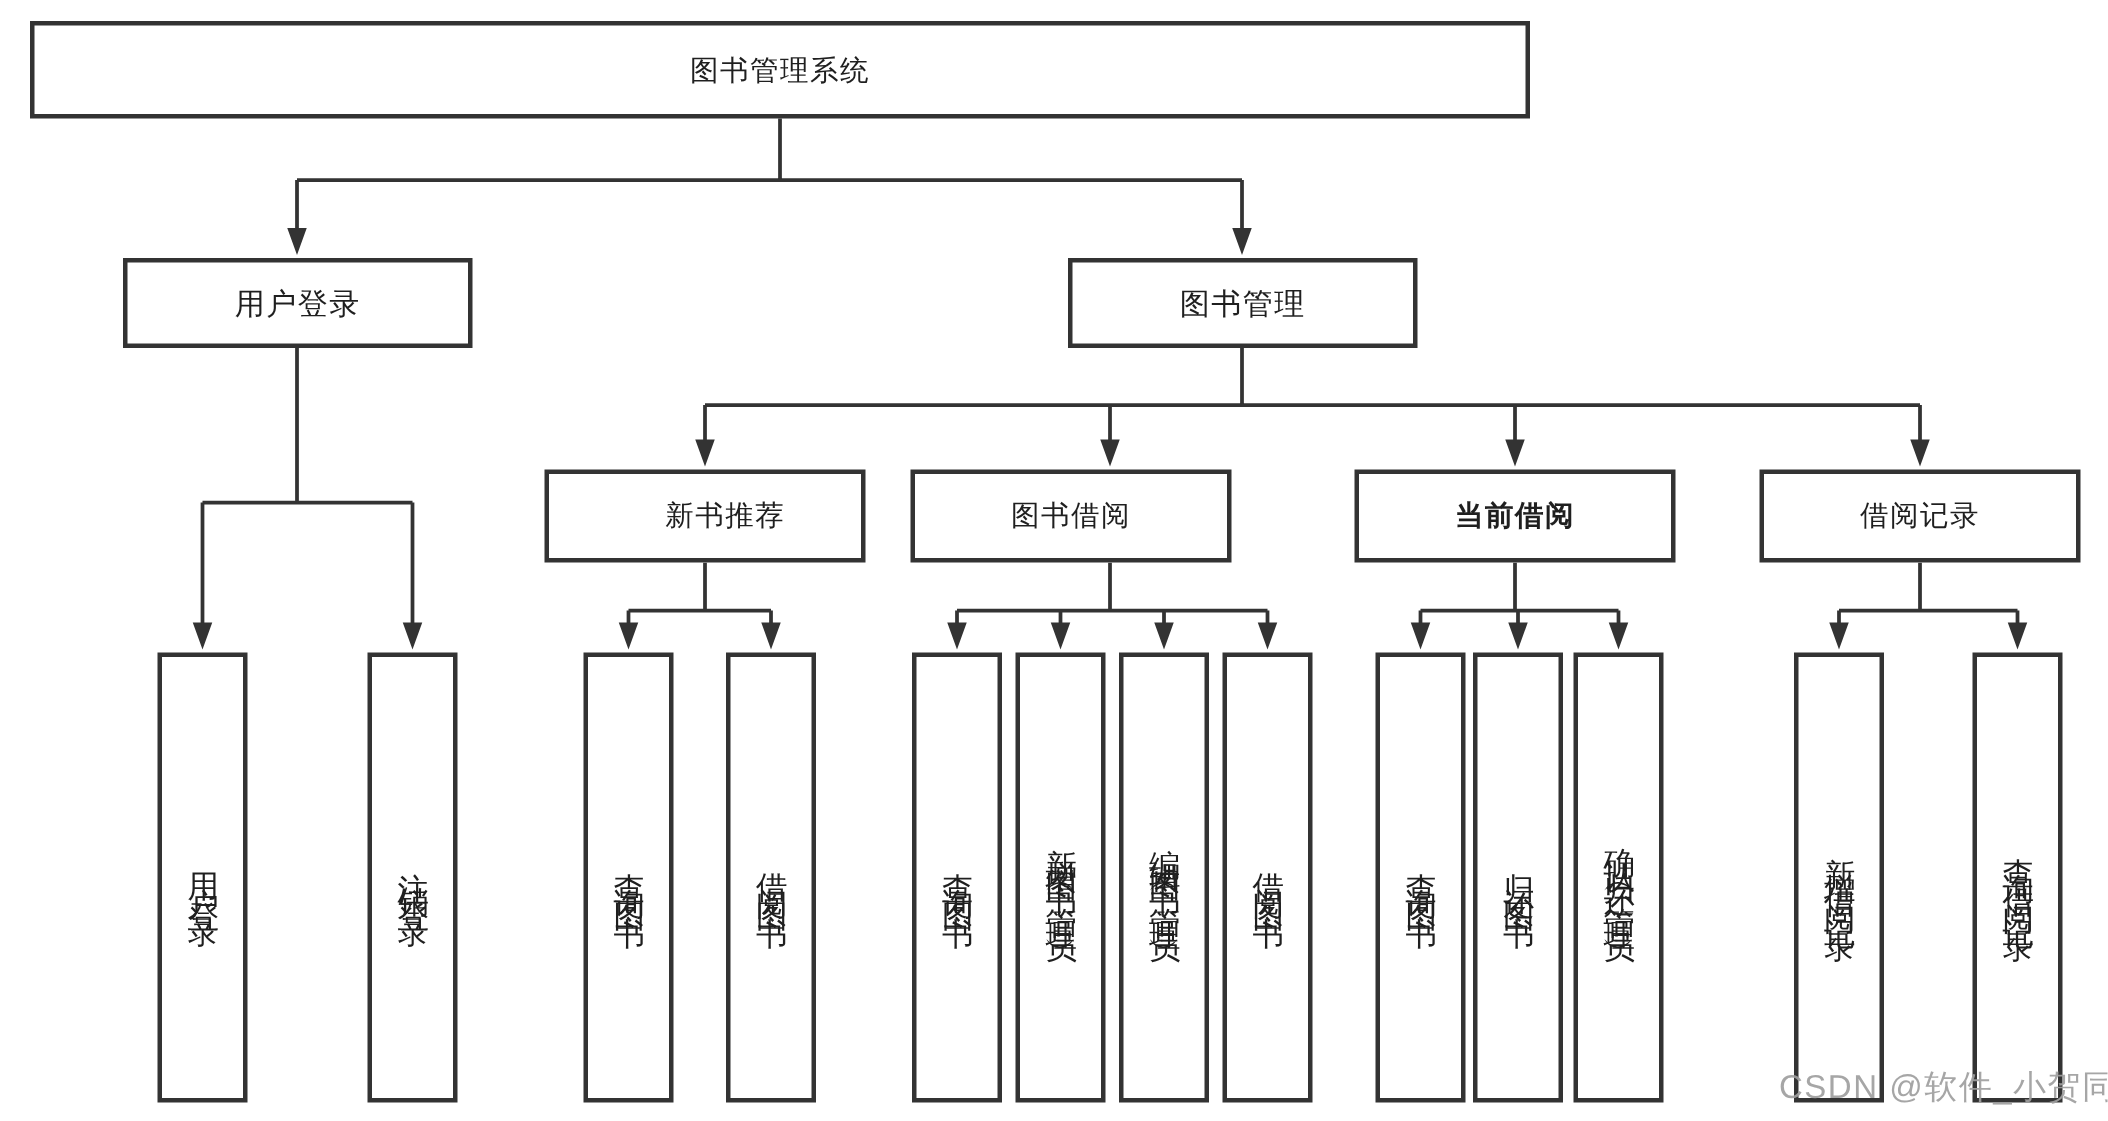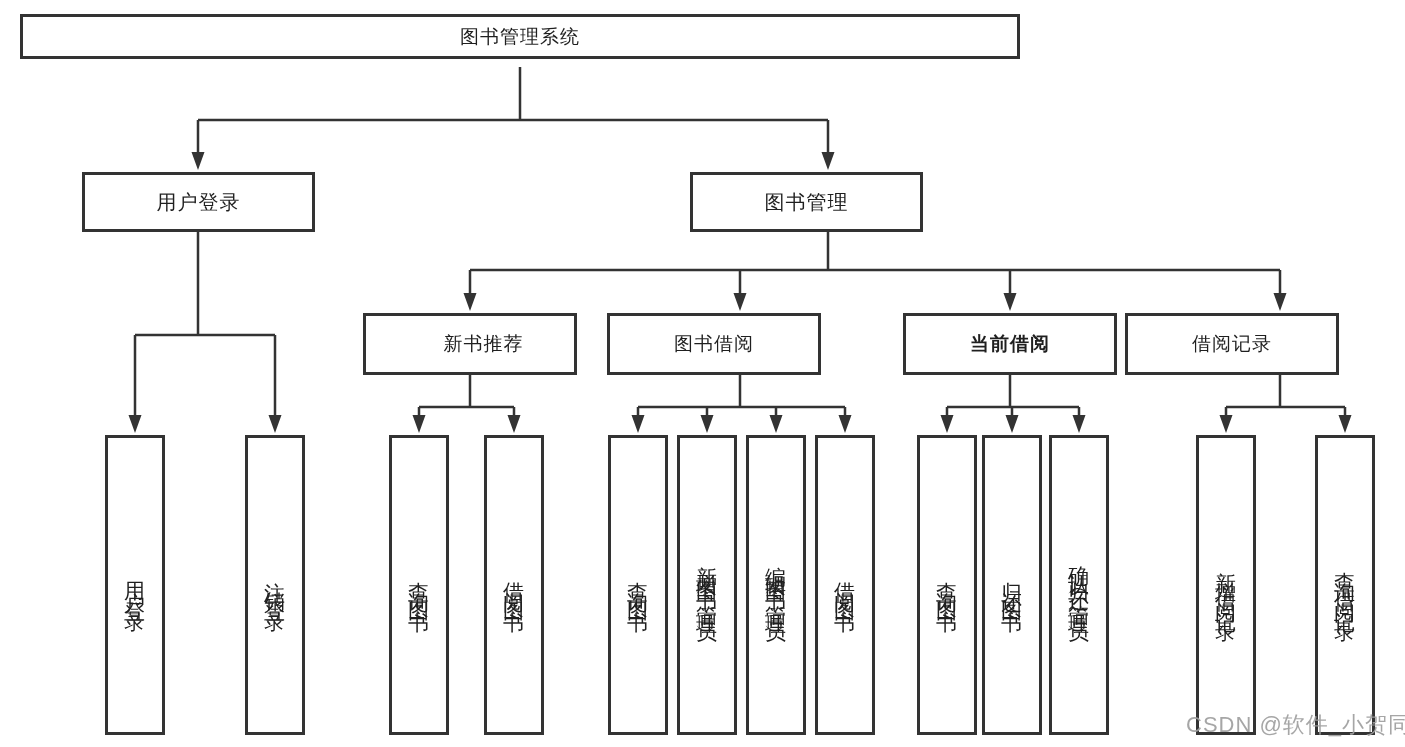--- a/index.html
+++ b/index.html
@@ -23,21 +23,21 @@
     box-sizing: border-box;
     background: #ffffff;
     border: 3px solid #333333;
     display: flex;
     align-items: center;
     justify-content: center;
     color: #1f1f1f;
     letter-spacing: 1px;
     z-index: 2;
   }
-  .node.root  { left: 20px;  top: 14px;  width: 1000px; height: 45px; font-size: 19px; }
+  .node.root  { left: 20px;  top: 14px;  width: 1000px; height: 65px; font-size: 19px; }
   .node.lvl2  { top: 172px; width: 233px; height: 60px; font-size: 20px; }
   .node.lvl3  { top: 313px; width: 214px; height: 62px; font-size: 19px; }
   .node.leaf  { top: 435px; width: 60px;  height: 300px; font-size: 21px; }
   .leaf span {
     writing-mode: vertical-rl;
     text-orientation: mixed;
     letter-spacing: 10px;
     line-height: 1;
     white-space: nowrap;
   }
@@ -73,26 +73,26 @@
              M631.5 415L644.5 415L638 433Z  M700.5 415L713.5 415L707 433Z
              M769.5 415L782.5 415L776 433Z  M838.5 415L851.5 415L845 433Z
              M940.5 415L953.5 415L947 433Z  M1005.5 415L1018.5 415L1012 433Z
              M1072.5 415L1085.5 415L1079 433Z M1219.5 415L1232.5 415L1226 433Z
              M1338.5 415L1351.5 415L1345 433Z" fill="#333333" stroke="none"></path>
   </svg>
 
   <div class="node root">图书管理系统</div>
 
   <div class="node lvl2" style="left:82px;">用户登录</div>
-  <div class="node lvl2" style="left:690px;">图书管理</div>
+  <div class="node lvl2" style="left:712px;">图书管理</div>
 
   <div class="node lvl3" style="left:363px;padding-left:27px;">新书推荐</div>
   <div class="node lvl3" style="left:607px;">图书借阅</div>
   <div class="node lvl3" style="left:903px;font-weight:bold;">当前借阅</div>
-  <div class="node lvl3" style="left:1125px;">借阅记录</div>
+  <div class="node lvl3" style="left:1173px;">借阅记录</div>
 
   <div class="node leaf" style="left:105px;">
     <span>用户登录</span>
   </div>
   <div class="node leaf" style="left:245px;">
     <span>注销登录</span>
   </div>
 
   <div class="node leaf" style="left:389px;">
     <span>查询图书</span>

